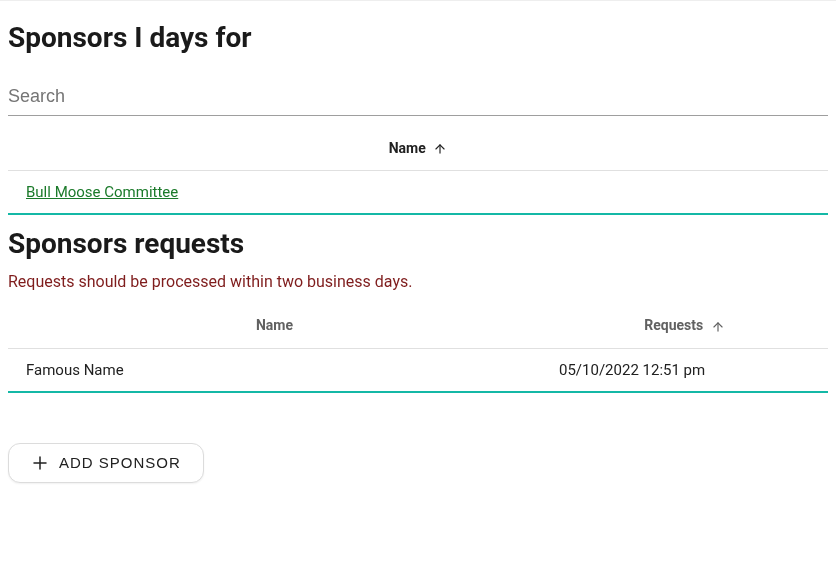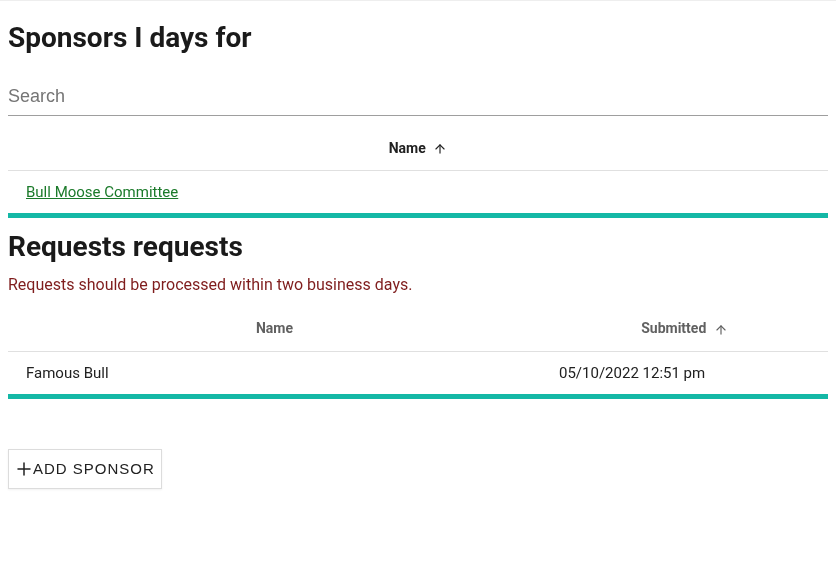--- a/index.html
+++ b/index.html
@@ -48,21 +48,21 @@
       text-align: center;
       font-size: 14px;
       font-weight: 700;
       color: #212121;
       padding: 14px 18px;
       border-bottom: 1px solid #e0e0e0;
     }
     .tbl tbody td {
       font-size: 15px;
       padding: 12px 18px;
-      border-bottom: 5px solid #14b8a6;
+      border-bottom: 2px solid #14b8a6;
     }
     .sort-arrow {
       display: inline-block;
       margin-left: 4px;
       vertical-align: middle;
       line-height: 0;
     }
     .link {
       color: #1b7a2a;
       text-decoration: underline;
@@ -82,24 +82,25 @@
       color: #616161;
       border-bottom: 1px solid #e0e0e0;
       padding: 14px 18px;
       font-size: 14px;
     }
     .pending-table .col-name { width: 65%; }
     .pending-table .col-sub { width: 35%; }
     .add-sponsor-btn {
       display: inline-flex;
       align-items: center;
+      gap: 10px;
       margin-top: 50px;
-      padding: 10px 6px;
+      padding: 10px 22px;
       border: 1px solid #dcdcdc;
-      border-radius: 0;
+      border-radius: 12px;
       background: #fff;
       font-size: 15px;
       font-weight: 500;
       letter-spacing: 1px;
       color: #212121;
       cursor: pointer;
       box-shadow: 0 1px 2px rgba(0,0,0,0.06);
     }
     .plus-icon {
       display: inline-flex;
@@ -135,43 +136,43 @@
   <tbody>
     <tr>
       <td>
         <a class="link">Bull Moose Committee</a>
       </td>
     </tr>
   </tbody>
 </table>
 
 
-<h1 class="section-title pending-header">Requests requests</h1>
+<h1 class="section-title pending-header">Sponsors requests</h1>
 <p class="subtitle">Requests should be processed within two business days.</p>
 
 <table class="tbl pending-table">
   <thead>
     <tr>
       <th class="col-name">
         <span>Name</span>
       </th>
       <th class="col-sub">
-        <span>Submitted</span>
+        <span>Requests</span>
         <span class="sort-arrow">
           <svg width="14" height="14" viewBox="0 0 24 24" fill="none" stroke="#616161" stroke-width="2" stroke-linecap="round" stroke-linejoin="round">
               <line x1="12" y1="19" x2="12" y2="5"></line>
               <polyline points="5 12 12 5 19 12"></polyline>
             </svg>
         </span>
       </th>
     </tr>
   </thead>
   <tbody>
     <tr>
-      <td>Famous Bull</td>
+      <td>Famous Name</td>
       <td>05/10/2022 12:51 pm</td>
     </tr>
   </tbody>
 </table>
 
 <button class="add-sponsor-btn">
   <span class="plus-icon">
     <svg width="18" height="18" viewBox="0 0 24 24" fill="none" stroke="#212121" stroke-width="2" stroke-linecap="round">
         <line x1="12" y1="4" x2="12" y2="20"></line>
         <line x1="4" y1="12" x2="20" y2="12"></line>

